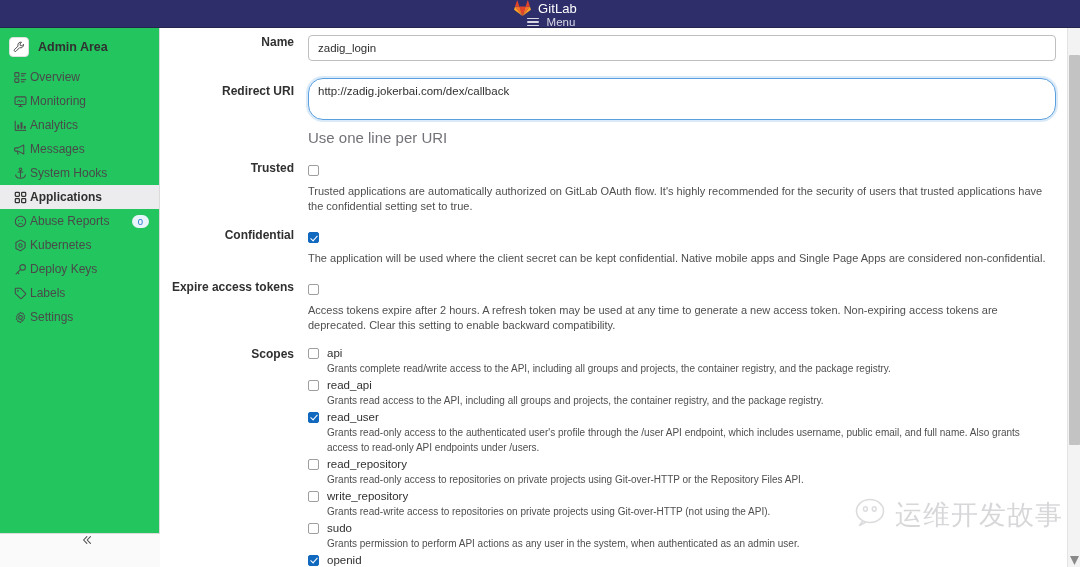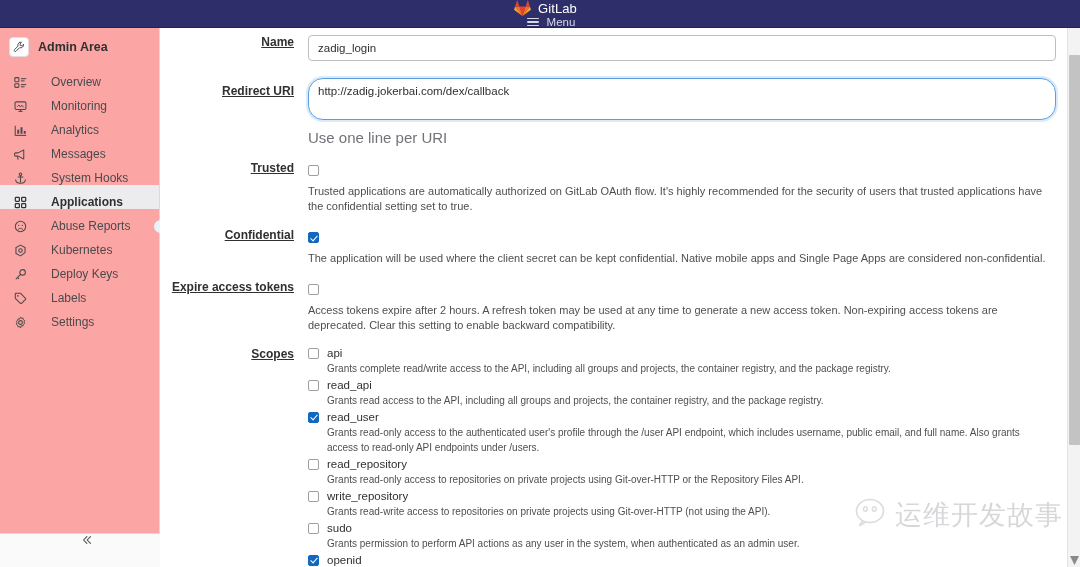--- a/index.html
+++ b/index.html
@@ -58,32 +58,32 @@
     width: 18px; height: 18px; border-radius: 50%;
     background:
       repeating-linear-gradient(0deg, rgba(255,255,255,.55) 0 1px, transparent 1px 4px),
       repeating-linear-gradient(90deg, rgba(255,255,255,.55) 0 1px, transparent 1px 4px),
       radial-gradient(circle at 35% 32%, #e86aa6 0%, #c9387c 55%, #8e2a66 100%);
   }
 
   
   .sidebar {
     position: absolute; top: 28px; left: 0; width: 160px; height: 539px;
-    background: #fca5a5; border-right: 1px solid #dbdbdb;
+    background: #22c55e; border-right: 1px solid #dbdbdb;
   }
   .admin-head { display: flex; align-items: center; gap: 9px; padding: 9px 10px 8px 9px; }
   .admin-badge {
     width: 20px; height: 20px; border-radius: 4px; background: #fff;
     border: 1px solid #e0e0e0; display: flex; align-items: center; justify-content: center;
   }
   .admin-title { font-size: 12.5px; font-weight: bold; color: #303030; }
   .nav-list { list-style: none; }
   .nav-item {
-    display: flex; align-items: flex-end; height: 24px; padding: 0 10px 0 13px;
-    gap: 24px; color: #4a4a4a; font-size: 12px; position: relative;
+    display: flex; align-items: center; height: 24px; padding: 0 10px 0 13px;
+    gap: 3px; color: #4a4a4a; font-size: 12px; position: relative;
   }
   .nav-item.active { background: #ececef; font-weight: bold; color: #303030; }
   .nav-ico { width: 14px; height: 14px; flex: 0 0 14px;
              display: flex; align-items: center; justify-content: center; }
   .nav-label { white-space: nowrap; }
   .nav-badge {
     margin-left: auto; background: #e9f3fc; color: #1f75cb;
     font-size: 9.5px; border-radius: 9px; padding: 1px 6px; line-height: 11px;
   }
   .collapse {
@@ -93,21 +93,21 @@
   }
 
   
   .content {
     position: absolute; top: 28px; left: 160px; width: 920px; height: 539px;
     background: #fff; overflow: hidden;
   }
   .form-row { display: flex; align-items: flex-start; }
   .f-label {
     width: 148px; flex: 0 0 148px; text-align: right; padding-right: 14px;
-    font-size: 12px; font-weight: bold; color: #303030; text-decoration: underline;
+    font-size: 12px; font-weight: bold; color: #303030;
   }
   .f-ctl { flex: 1 1 auto; padding-right: 24px; }
 
   .txt-input {
     width: 100%; height: 26px; border: 1px solid #bfbfbf; border-radius: 4px;
     padding: 0 9px; font-size: 11.5px; color: #303030;
     font-family: inherit; outline: none; background: #fff;
   }
   .txt-area {
     width: 100%; height: 42px; border: 1px solid #5aa0e0; border-radius: 15px;

